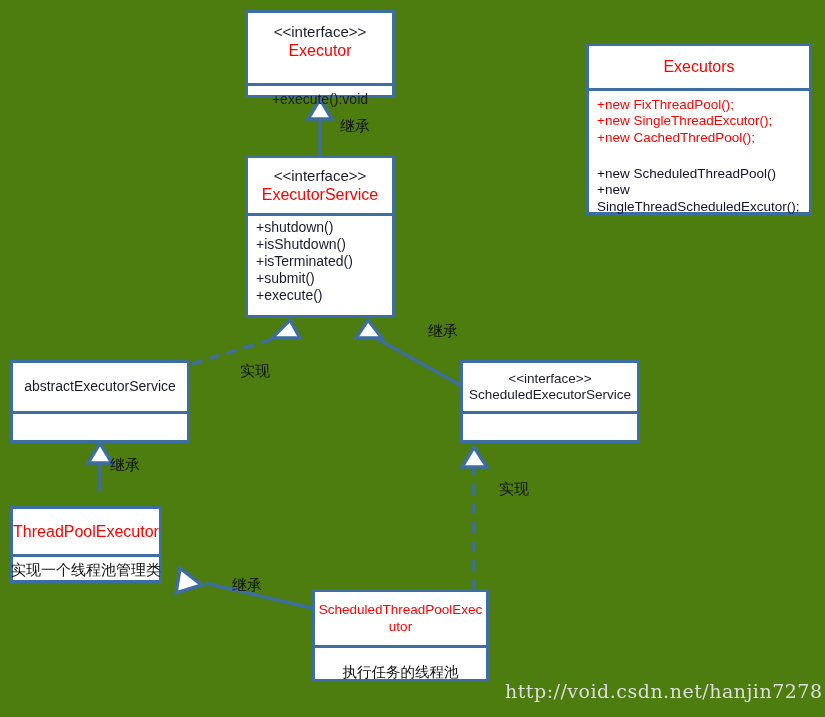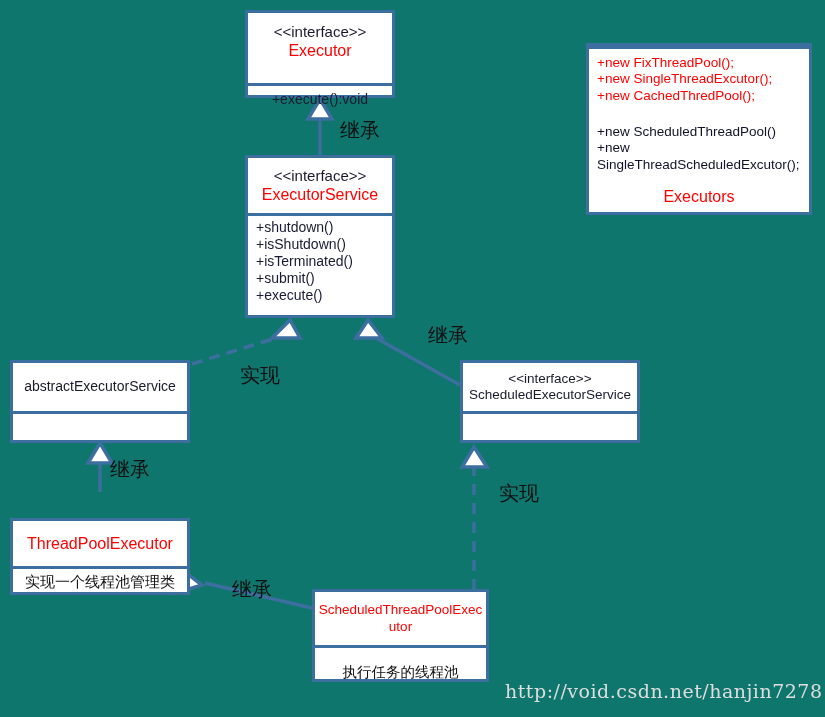--- a/index.html
+++ b/index.html
@@ -8,21 +8,21 @@
     padding: 0;
     background: #ffffff;
   }
   body {
     font-family: "Liberation Sans", "DejaVu Sans", sans-serif;
   }
   #canvas {
     position: relative;
     width: 825px;
     height: 717px;
-    background: #0f766e;
+    background: #4d7c0f;
     overflow: hidden;
   }
   svg.edges {
     position: absolute;
     left: 0;
     top: 0;
     width: 825px;
     height: 717px;
     pointer-events: none;
   }
@@ -82,21 +82,21 @@
     color: #111111;
     font-size: 15px;
     font-family: "DejaVu Sans", "Liberation Sans", sans-serif;
   }
   .cn-small {
     font-size: 14.5px;
   }
   .edge-label {
     position: absolute;
     color: #111111;
-    font-size: 20px;
+    font-size: 15px;
     font-family: Liberation Serif, serif;
     white-space: nowrap;
   }
   .watermark {
     position: absolute;
     color: #dedede;
     font-size: 19px;
     font-family: "DejaVu Serif", "Liberation Serif", serif;
     letter-spacing: 0.5px;
     white-space: nowrap;
@@ -147,50 +147,50 @@
     <div class="compartment divider left-align" style="height:108px; justify-content:flex-start; ">
       <span class="line member">+shutdown()</span>
       <span class="line member">+isShutdown()</span>
       <span class="line member">+isTerminated()</span>
       <span class="line member">+submit()</span>
       <span class="line member">+execute()</span>
     </div>
   </div>
 
   <div class="uml-box" style="left:586px; top:43px; width:226px; height:172px;">
+    <div class="compartment" style="height:42px;">
+      <span class="line name-red">Executors</span>
+    </div>
     <div class="compartment divider left-align" style="height:130px; justify-content:flex-start; padding-top:6px;">
       <span class="line member-red">+new FixThreadPool();</span>
       <span class="line member-red">+new SingleThreadExcutor();</span>
       <span class="line member-red">+new CachedThredPool();</span>
       <span class="line blank">&nbsp;</span>
       <span class="line member-dark">+new ScheduledThreadPool()</span>
       <span class="line member-dark">+new</span>
       <span class="line member-dark">SingleThreadScheduledExcutor();</span>
     </div>
-    <div class="compartment" style="height:42px;">
-      <span class="line name-red">Executors</span>
-    </div>
   </div>
 
   <div class="uml-box" style="left:10px; top:360px; width:180px; height:83px;">
     <div class="compartment" style="height:48px;border-radius:8px;">
       <span class="line name-dark">abstractExecutorService</span>
     </div>
     <div class="compartment divider" style="height:32px;"></div>
   </div>
 
   <div class="uml-box" style="left:460px; top:360px; width:180px; height:83px;">
     <div class="compartment" style="height:48px;">
       <span class="line iface-tag" style="font-size:13.5px;">&lt;&lt;interface&gt;&gt;</span>
       <span class="line name-dark" style="font-size:13.5px;">ScheduledExecutorService</span>
     </div>
     <div class="compartment divider" style="height:32px;"></div>
   </div>
 
-  <div class="uml-box" style="left:10px; top:518px; width:180px; height:77px;">
+  <div class="uml-box" style="left:10px; top:506px; width:152px; height:77px;">
     <div class="compartment" style="height:45px;">
       <span class="line name-red">ThreadPoolExecutor</span>
     </div>
     <div class="compartment divider" style="height:29px;">
       <span class="line cn">实现一个线程池管理类</span>
     </div>
   </div>
 
   <div class="uml-box" style="left:312px; top:589px; width:177px; height:93px;">
     <div class="compartment" style="height:53px;">

